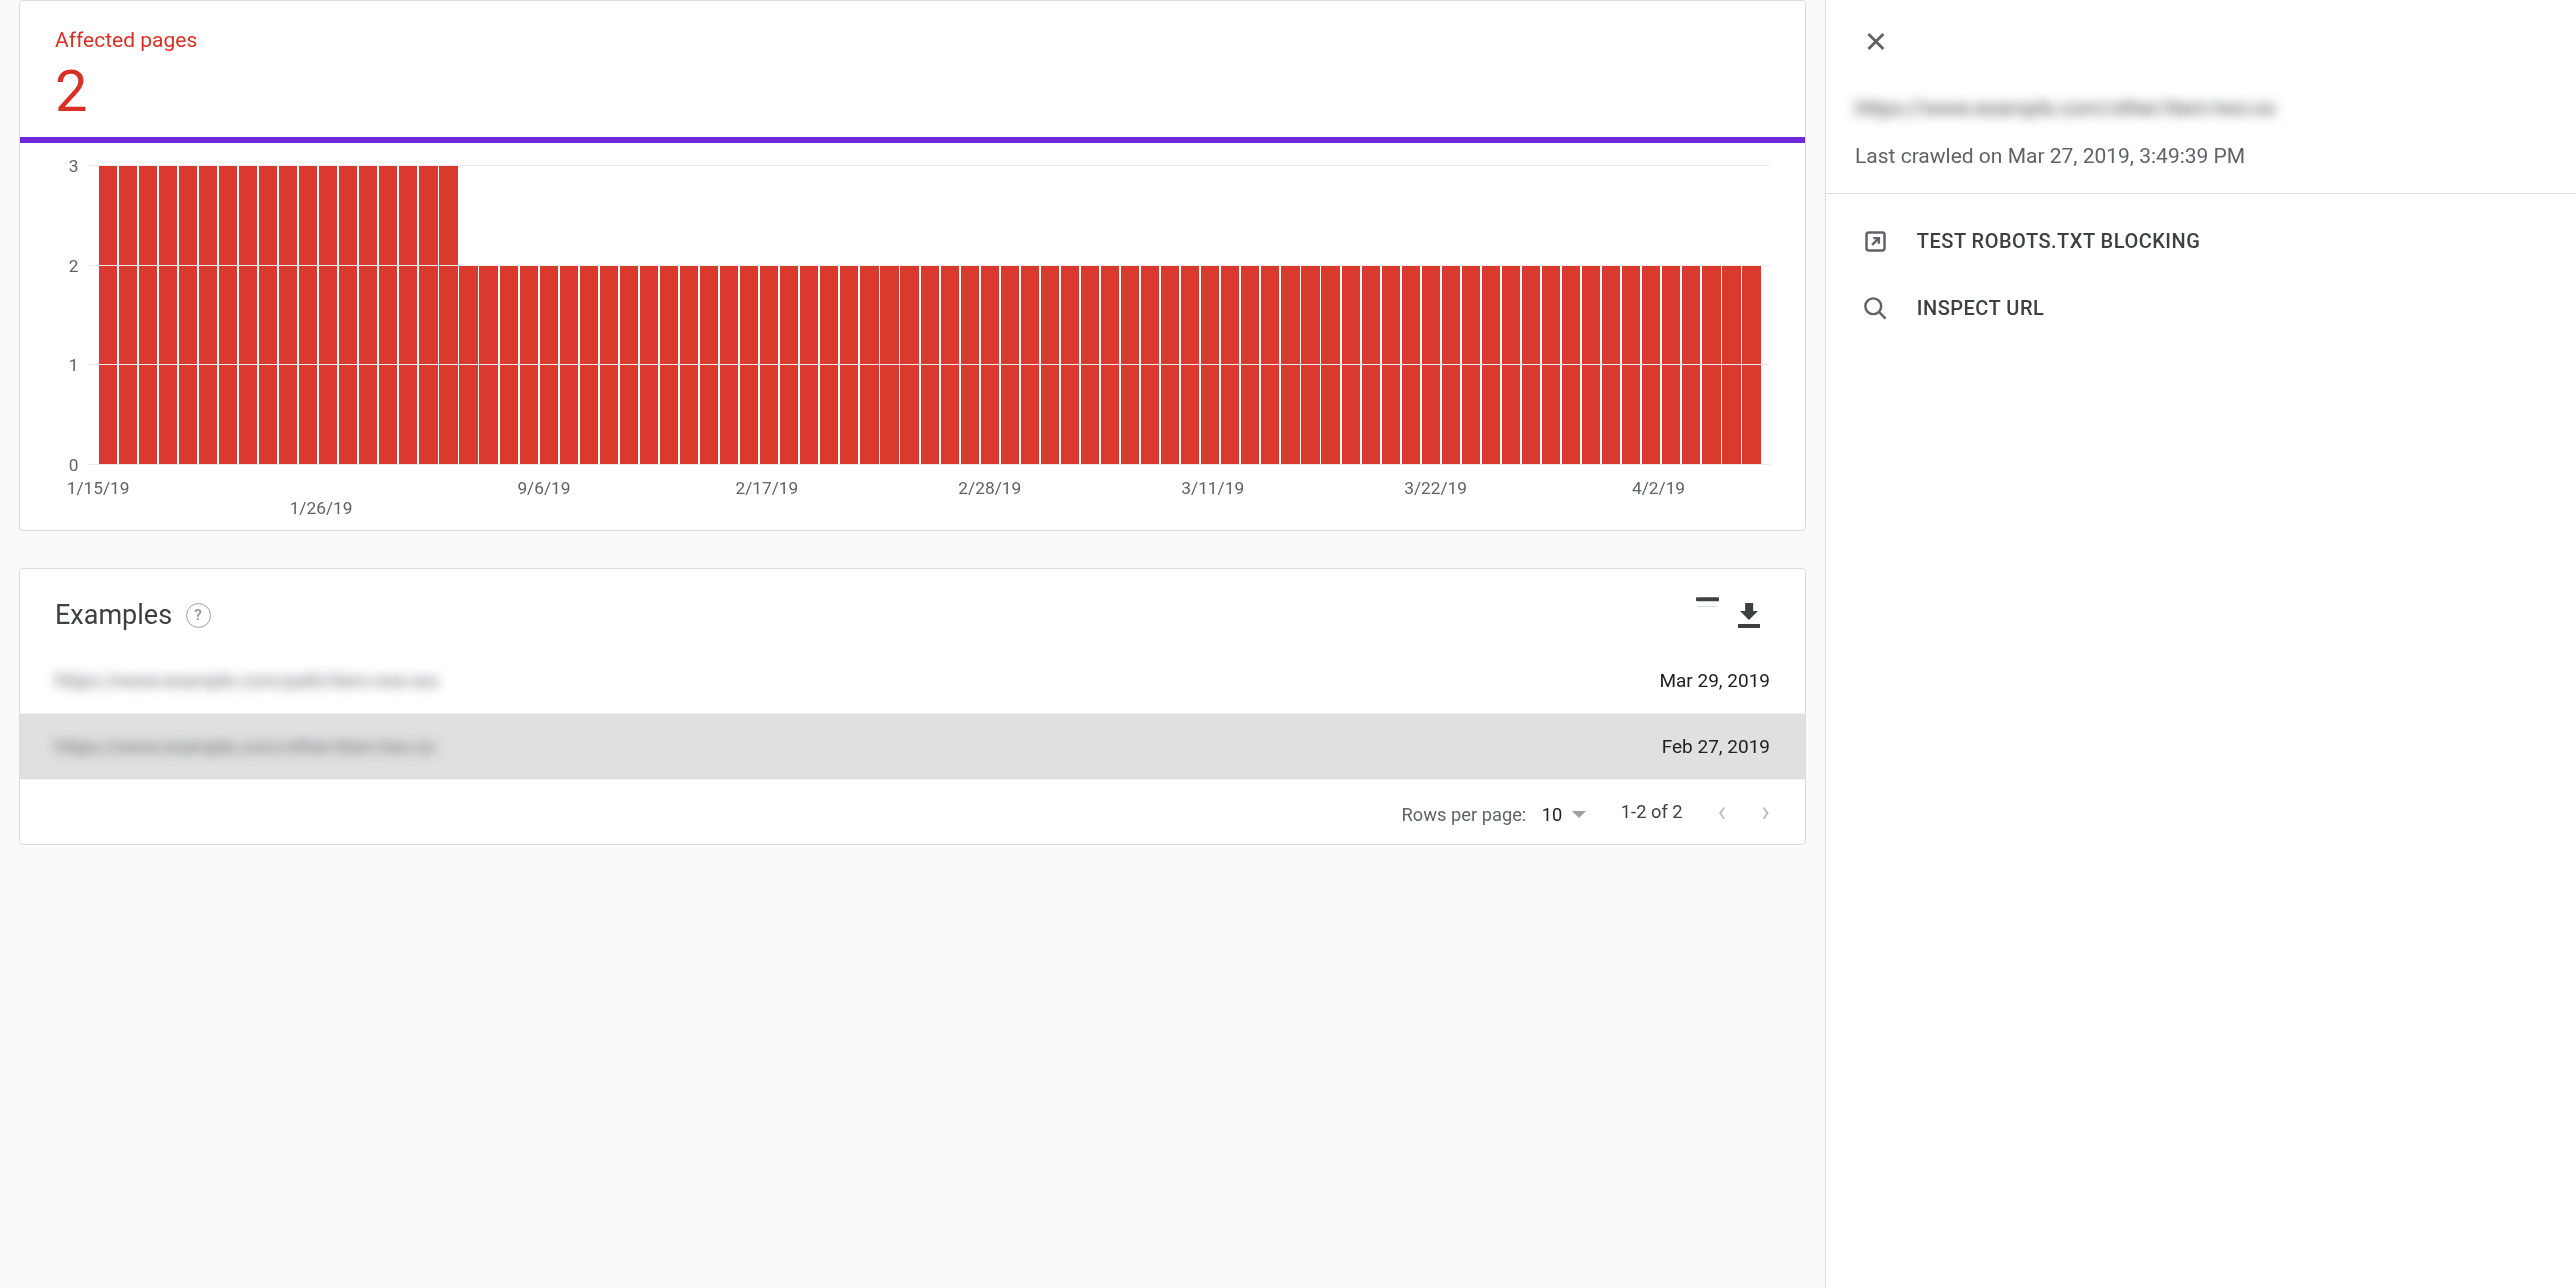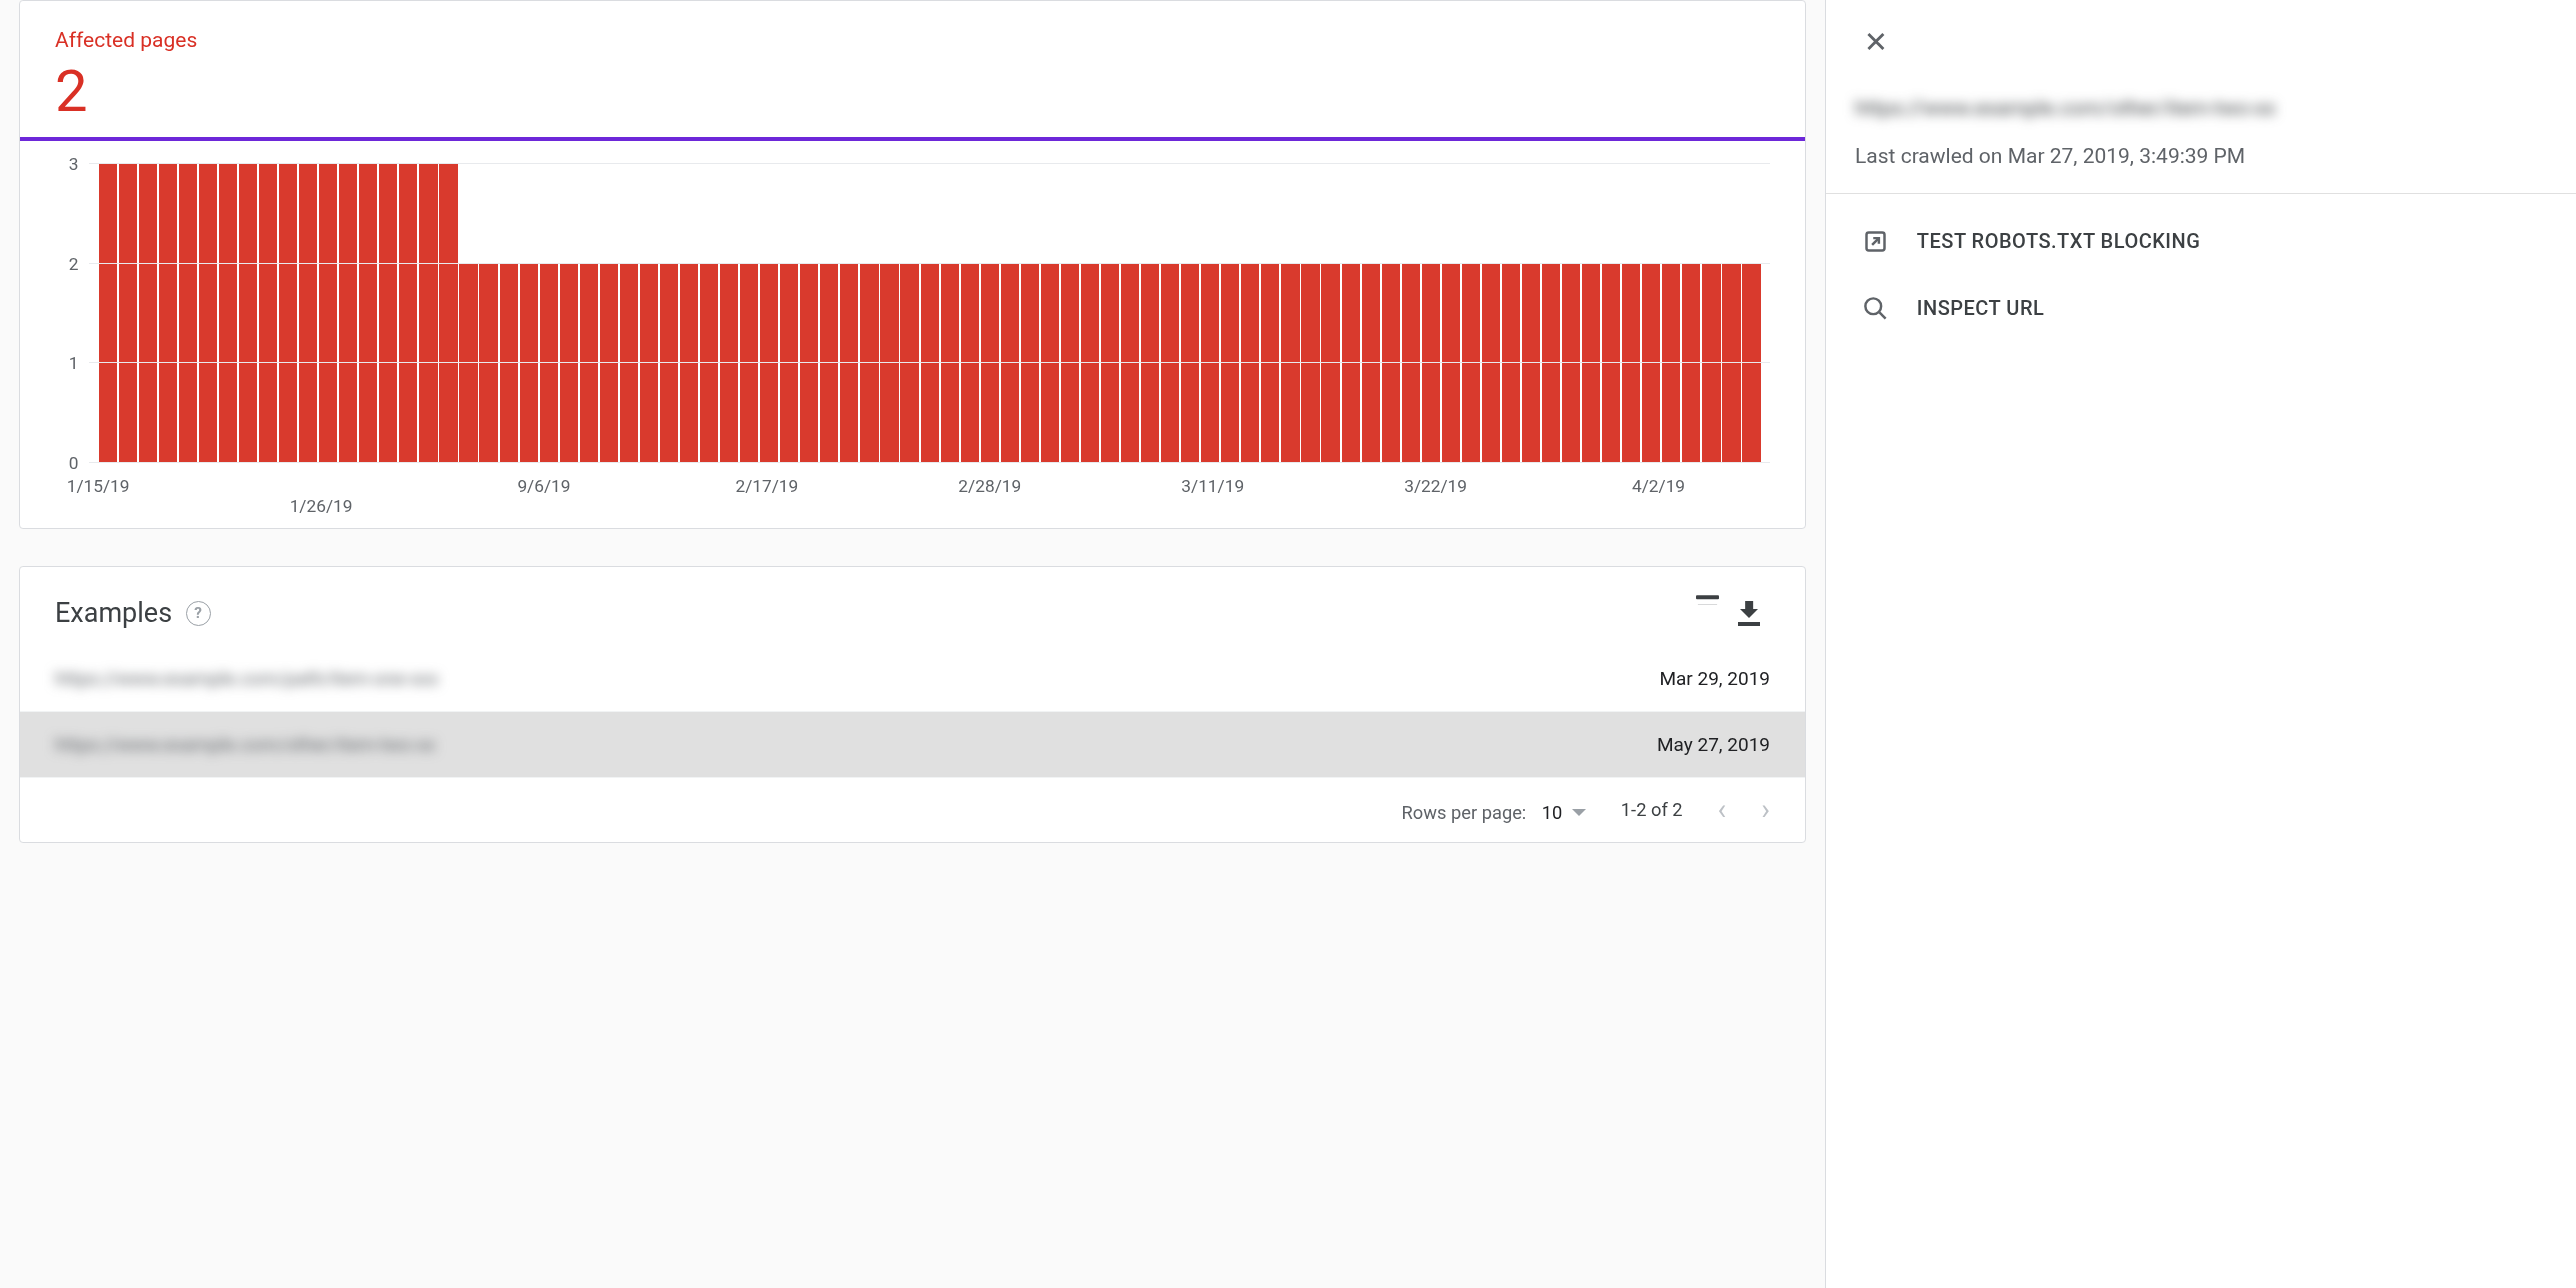--- a/index.html
+++ b/index.html
@@ -20,21 +20,21 @@
     background: #fff;
     border: 1px solid #dadce0;
     border-radius: 3.9px;
     margin-top: 0;
   }
   .card + .card { margin-top: 37px; }
 
   
   .affected-head {
     padding: 27px 35px 17.3px 35px;
-    border-bottom: 4px solid #6d28d9;
+    border-bottom: 6px solid #6d28d9;
   }
   .affected-label {
     color: #d93025;
     font-size: 21px;
     font-weight: 400;
   }
   .affected-value {
     color: #d93025;
     font-size: 58px;
     font-weight: 400;
@@ -436,21 +436,21 @@
     </div>
 
 
     <div id="rows">
         <div class="row">
           <div class="url-text blurred">https://www.example.com/path/item-one-xxx</div>
           <div class="date-text">Mar 29, 2019</div>
         </div>
         <div class="row selected">
           <div class="url-text blurred">https://www.example.com/other/item-two-xx</div>
-          <div class="date-text">May 27, 2019</div>
+          <div class="date-text">Feb 27, 2019</div>
         </div>
       </div>
 
     <div class="pagination">
       <div class="rpp">
         <span>Rows per page:</span>
         <span class="rpp-select">
           <span>10</span>
           <span class="dropdown-triangle"></span>
         </span>

